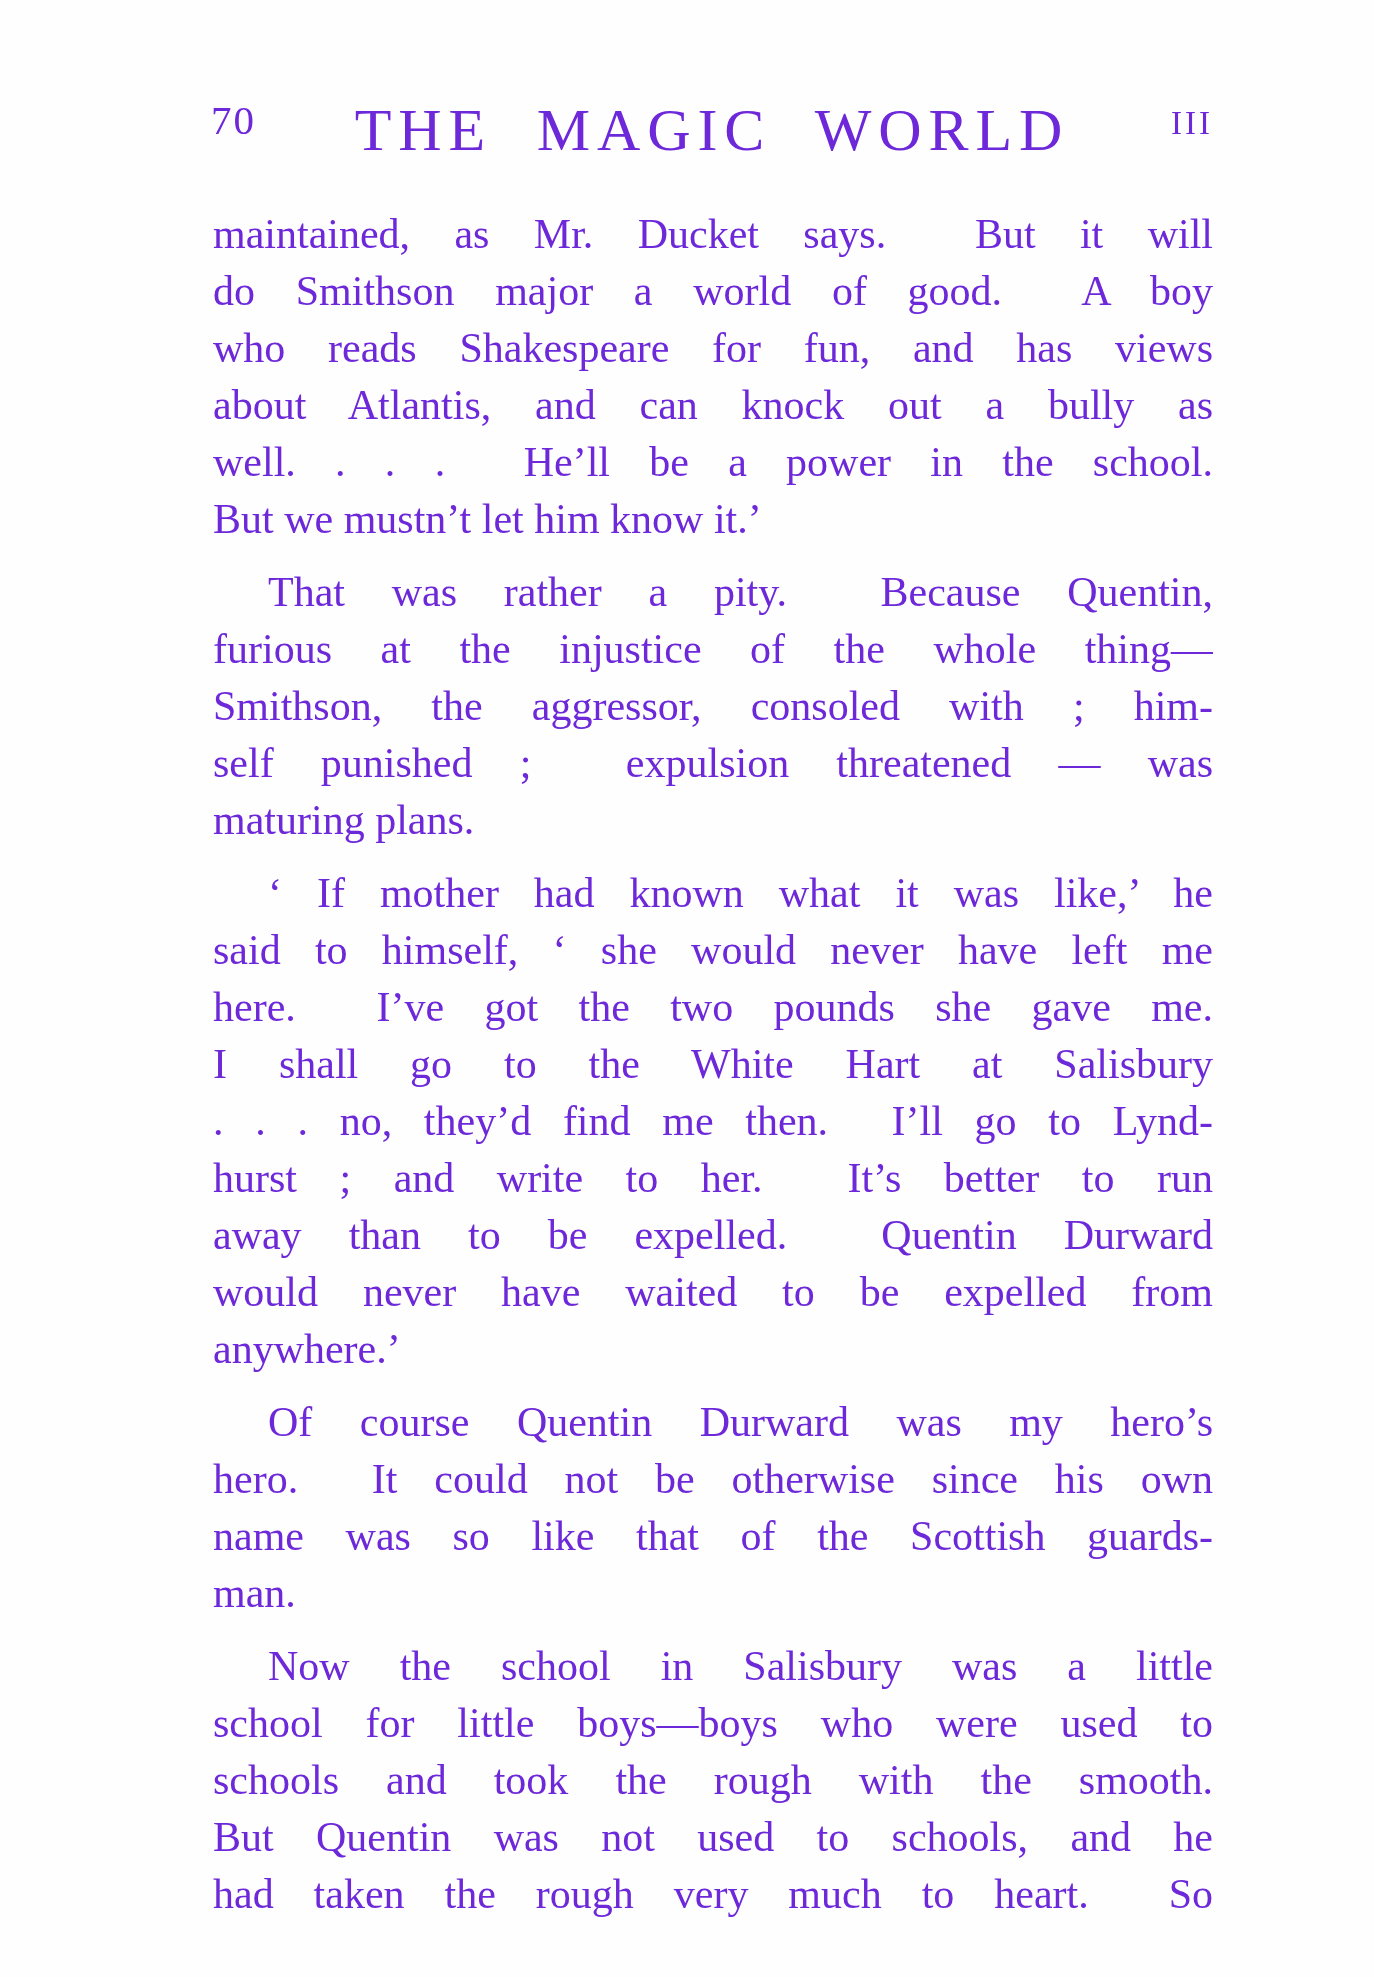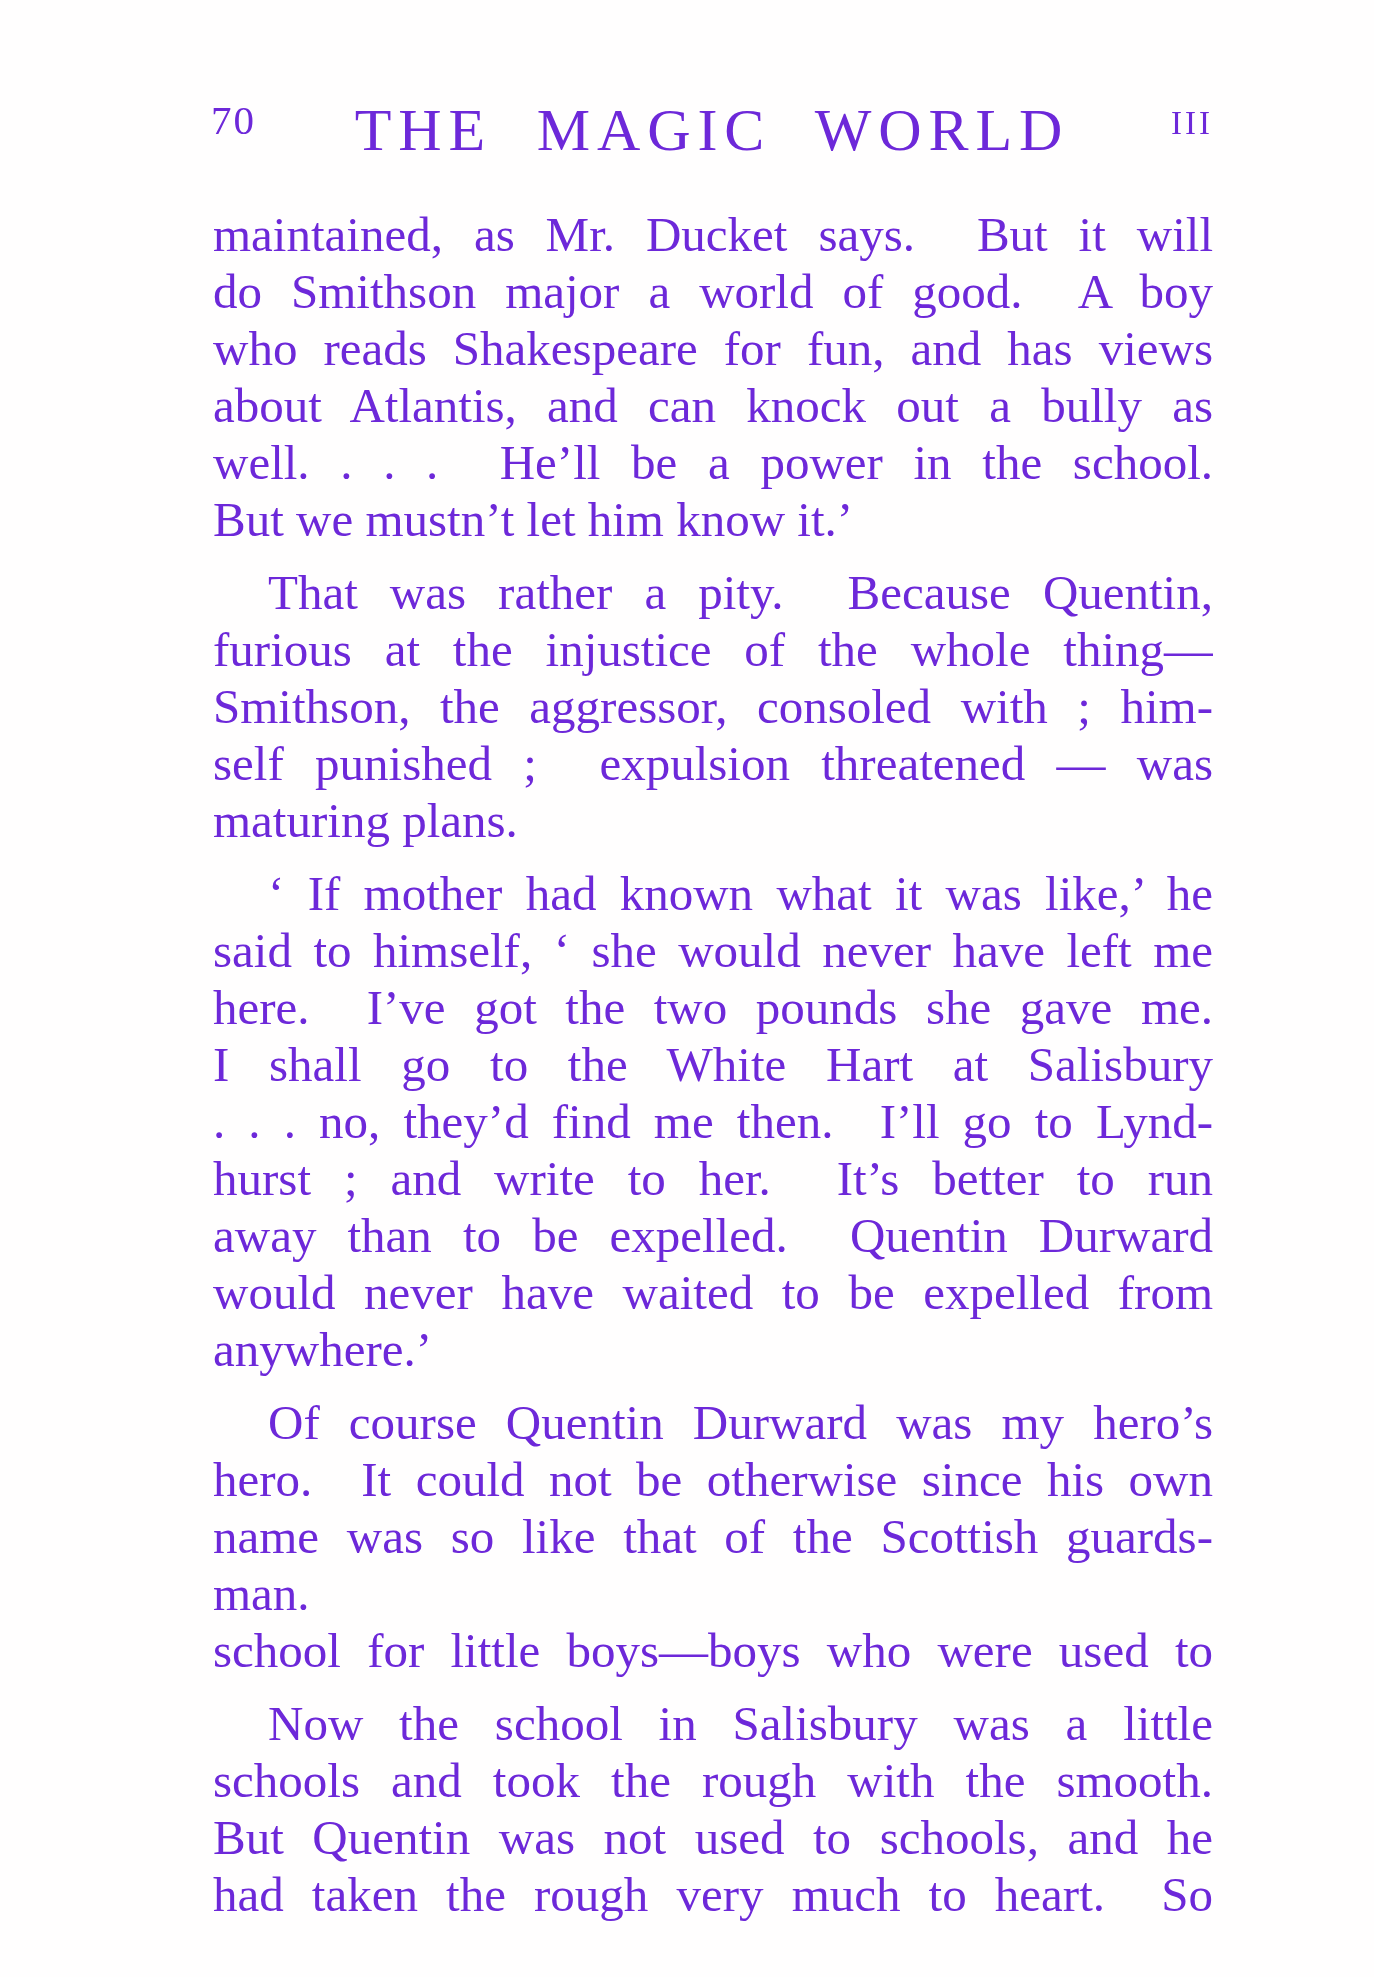--- a/index.html
+++ b/index.html
@@ -45,21 +45,21 @@
     letter-spacing: 3px;
     flex: 0 0 auto;
   }
   #body-text {
     position: absolute;
     left: 213px;
     top: 206px;
     width: 1000px;
   }
   .line {
-    font-size: 49px;
+    font-size: 42px;
     line-height: 57px;
     height: 57px;
     white-space: pre-wrap;
     text-align: justify;
     text-align-last: justify;
     text-justify: inter-word;
     overflow: hidden;
   }
   .line.indent {
     padding-left: 55px;
@@ -99,20 +99,20 @@
       <div class="line">I shall go to the White Hart at Salisbury</div>
       <div class="line">. . . no, they’d find me then.  I’ll go to Lynd-</div>
       <div class="line">hurst ; and write to her.  It’s better to run</div>
       <div class="line">away than to be expelled.  Quentin Durward</div>
       <div class="line">would never have waited to be expelled from</div>
       <div class="line para-end">anywhere.’</div>
       <div class="line indent">Of course Quentin Durward was my hero’s</div>
       <div class="line">hero.  It could not be otherwise since his own</div>
       <div class="line">name was so like that of the Scottish guards-</div>
       <div class="line para-end">man.</div>
+      <div class="line indent">Now the school in Salisbury was a little</div>
       <div class="line">school for little boys—boys who were used to</div>
-      <div class="line indent">Now the school in Salisbury was a little</div>
       <div class="line">schools and took the rough with the smooth.</div>
       <div class="line">But Quentin was not used to schools, and he</div>
       <div class="line">had taken the rough very much to heart.  So</div>
     </div>
 
 </div>
 
 </body></html>

